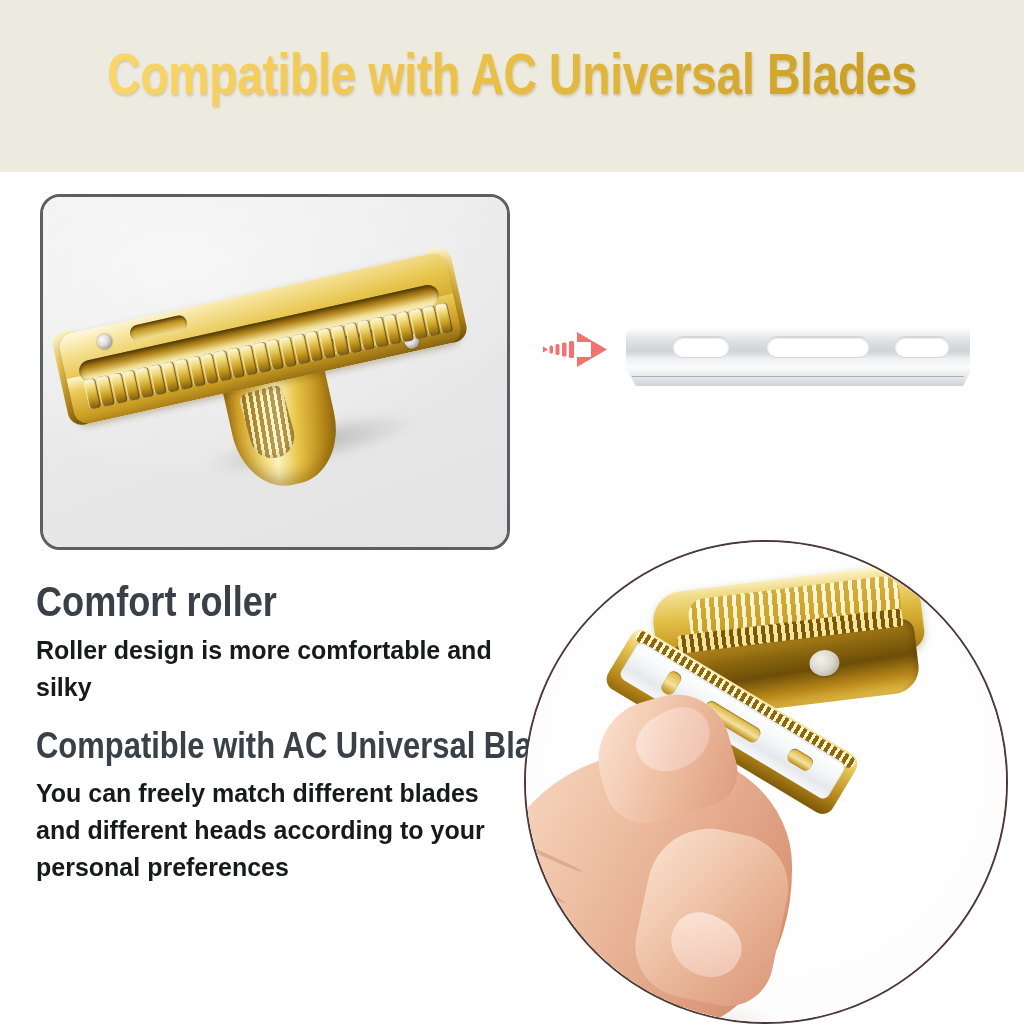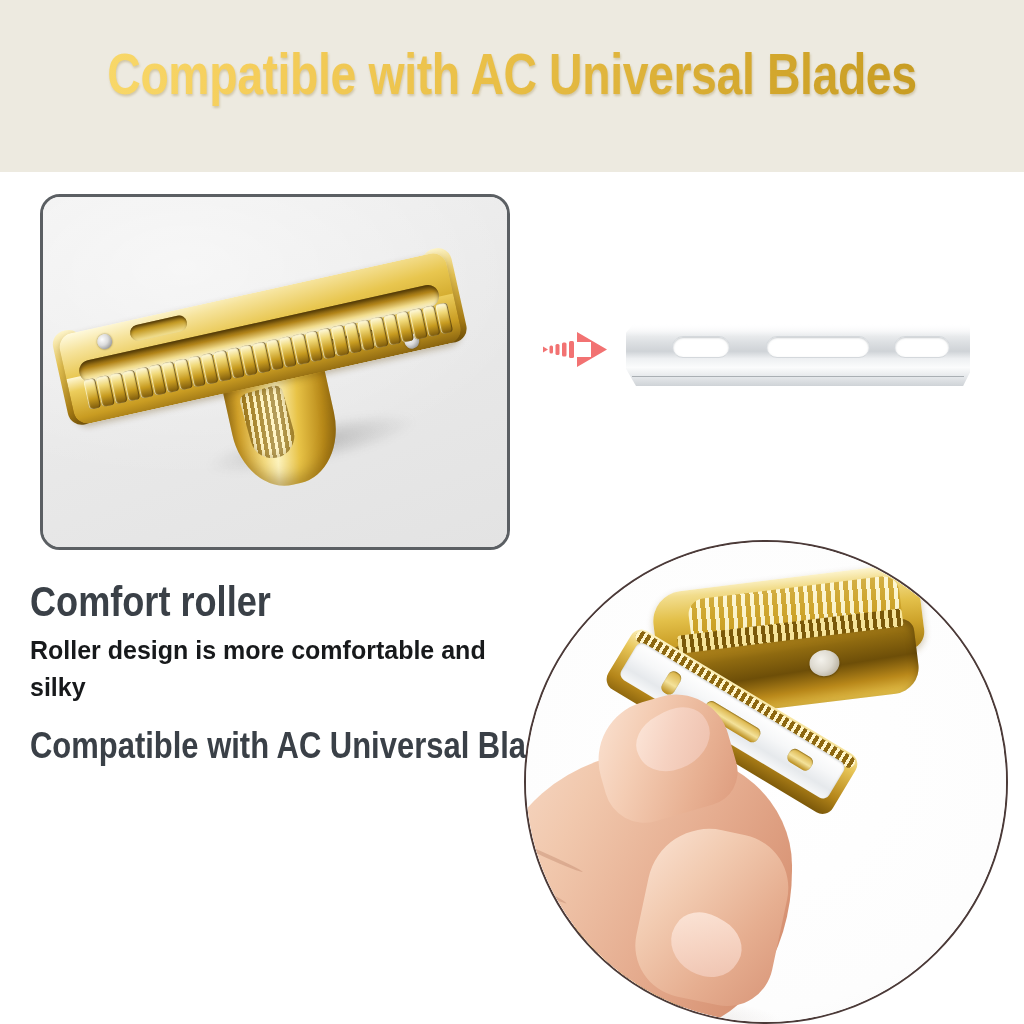--- a/index.html
+++ b/index.html
@@ -222,21 +222,21 @@
     background: #ffffff;
     box-shadow: inset 0 1px 2px rgba(150,156,162,0.55), inset 0 -1px 1px rgba(255,255,255,1);
     border: 1px solid #d4d8dc;
     box-sizing: border-box;
   }
   .blade-slot.b1 { left: 46px; width: 58px; }
   .blade-slot.b2 { left: 140px; width: 104px; }
   .blade-slot.b3 { left: 268px; width: 56px; }
 
   
-  .copy-block { position: absolute; left: 30px; top: 578px; width: 520px; }
+  .copy-block { position: absolute; left: 36px; top: 578px; width: 520px; }
   .feature-heading {
     font-family: "Liberation Sans Narrow", "Liberation Sans", sans-serif;
     font-weight: bold;
     color: #3a4047;
     transform: scaleX(0.86);
     transform-origin: left center;
     white-space: nowrap;
     margin: 0;
   }
   .feature-heading.big { font-size: 42px; line-height: 48px; }
@@ -544,20 +544,21 @@
   <div class="blade-slot b3"></div>
 </div>
 
 <div class="copy-block">
   <div class="feature-heading big">Comfort roller</div>
   <div class="spacer-a"></div>
   <div class="feature-body">Roller design is more comfortable and silky</div>
   <div class="spacer-b"></div>
   <div class="feature-heading mid">Compatible with AC Universal Blades</div>
   <div class="spacer-c"></div>
+  <div class="feature-body">You can freely match different blades and different heads according to your personal preferences</div>
 </div>
 
 <div class="circle-photo">
   <div class="circle-inner">
 
     <div class="c-head">
       <div class="c-head-top">
         <div class="c-head-ribs"></div>
       </div>
       <div class="c-head-under"></div>

